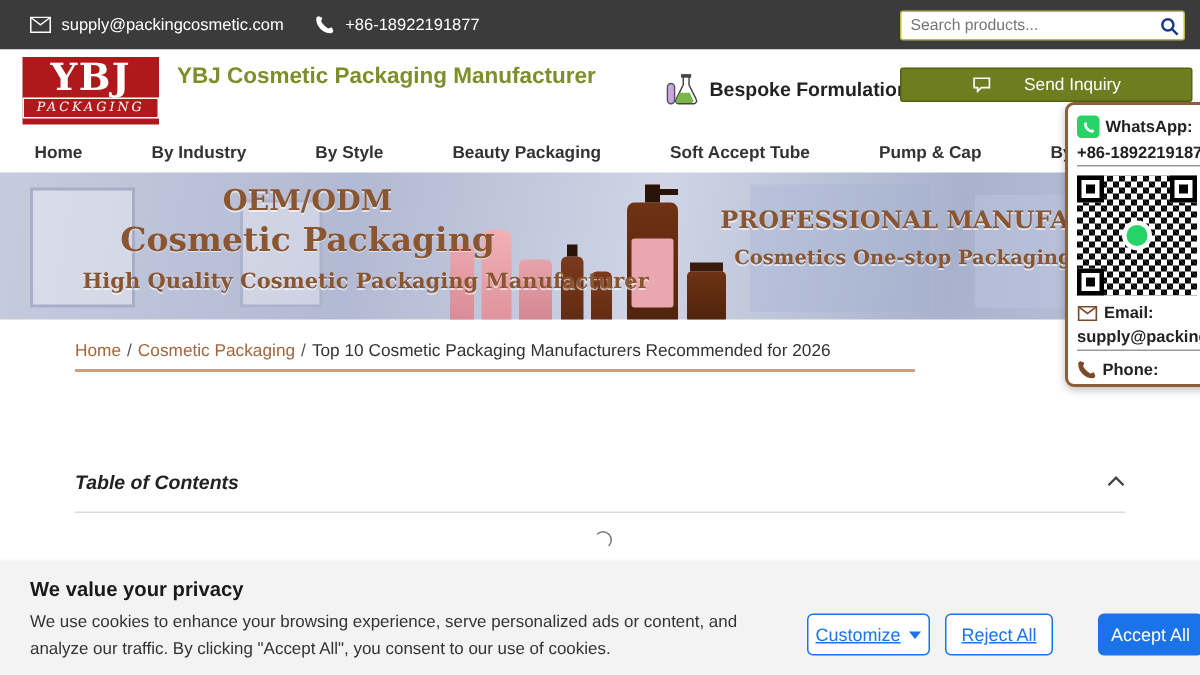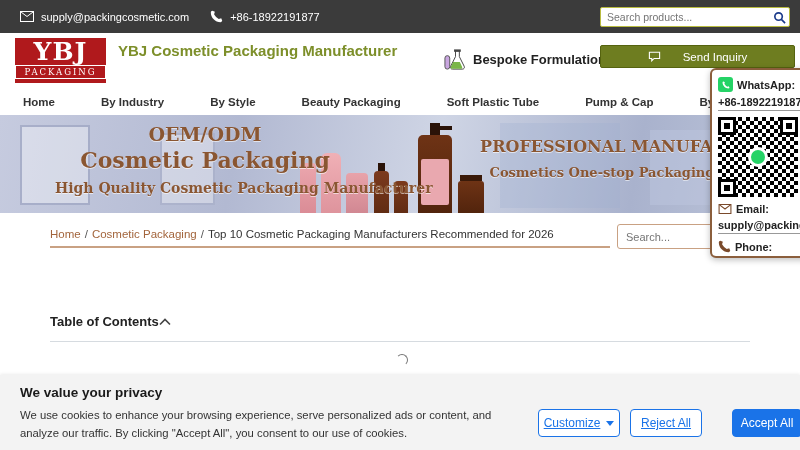--- a/index.html
+++ b/index.html
@@ -16,21 +16,21 @@
     border:1px solid #b9bc40; border-radius:2px; display:flex; align-items:center; }
   .top-search input { flex:1; border:none; outline:none; font-size:10.5px; color:#555; padding:0 6px;
     font-family:"Liberation Sans", sans-serif; background:transparent; }
   .top-search .mag { width:20px; display:flex; justify-content:center; cursor:pointer; }
 
   
   .header { position:absolute; left:0; top:33px; width:800px; height:55px; background:#fff; }
   .logo { position:absolute; left:15px; top:5px; width:91px; height:45px; background:#b0191c;
     color:#fff; text-align:center; font-family:"DejaVu Serif", serif; }
   .logo .l1 { font-size:25px; font-weight:bold; line-height:27px; letter-spacing:1px; }
-  .logo .l2 { font-size:8.5px; letter-spacing:2px; border:1px solid #fff; margin:0 0; padding:1px 0; }
+  .logo .l2 { font-size:8.5px; letter-spacing:2px; border:1px solid #fff; margin:0 0; padding:1px 0;font-style:italic; }
   .brand { position:absolute; left:118px; top:9px; }
   .brand .t { color:#7d8f2a; font-size:15px; font-weight:bold; }
   .brand .s { color:#444; font-size:10px; margin-top:5px; }
   .bespoke { position:absolute; left:443px; top:14px; display:flex; align-items:center; gap:5px;
     color:#222; font-size:13px; font-weight:bold; cursor:pointer; }
   .inquiry-btn { position:absolute; left:600px; top:12px; width:195px; height:23px;
     background:#6e7d20; border:1px solid #55630f; border-radius:2px; color:#fff; font-size:11.5px;
     display:flex; align-items:center; justify-content:center; gap:22px; cursor:pointer; }
 
   
@@ -77,21 +77,21 @@
     border-bottom:2px solid #c9a183; font-size:11.5px; color:#555; display:flex; align-items:center; gap:4px; }
   .crumbrow .lnk { color:#a3653c; cursor:pointer; }
   .crumbrow .cur { color:#333; }
   .article-search { position:absolute; left:617px; top:224px; width:172px; height:25px;
     border:1px solid #c9a183; border-radius:3px; background:#fff; display:flex; align-items:center; }
   .article-search input { width:100%; border:none; outline:none; font-size:11px; color:#777; padding:0 8px;
     font-family:"Liberation Sans", sans-serif; background:transparent; }
 
   
   .toc { position:absolute; left:50px; top:310px; width:700px; }
-  .toc .head { display:flex; justify-content:flex-start; align-items:center; height:22px; }
+  .toc .head { display:flex; justify-content:space-between; align-items:center; height:22px;font-style:italic; }
   .toc .title { font-size:13px; font-weight:bold; color:#222; }
   .toc .chev { cursor:pointer; }
   .toc .rule { margin-top:9px; border-top:1px solid #d6dbe0; }
   .spinner { position:absolute; left:396px; top:354px; width:12px; height:12px; border-radius:50%;
     border:1.8px solid #777; border-bottom-color:transparent; border-left-color:transparent;
     animation:spin 1s linear infinite; }
   @keyframes spin { to { transform:rotate(360deg);} }
 
   
   .cookie { position:absolute; left:0; top:375px; width:800px; height:75px; background:#f3f3f3;
@@ -183,21 +183,21 @@
         </svg>
       <span>Send Inquiry</span>
     </div>
   </div>
 
   <div class="nav">
     <span>Home</span>
     <span>By Industry</span>
     <span>By Style</span>
     <span>Beauty Packaging</span>
-    <span>Soft Plastic Tube</span>
+    <span>Soft Accept Tube</span>
     <span>Pump &amp; Cap</span>
     <span>By Material</span>
     <span>About Us</span>
   </div>
 
   <div class="banner">
     <div class="deco d1"></div>
     <div class="deco d2"></div>
     <div class="deco d3"></div>
     <div class="deco d4"></div>
@@ -221,23 +221,20 @@
     </div>
   </div>
 
   <div class="crumbrow">
     <span class="lnk">Home</span>
     <span>/</span>
     <span class="lnk">Cosmetic Packaging</span>
     <span>/</span>
     <span class="cur">Top 10 Cosmetic Packaging Manufacturers Recommended for 2026</span>
   </div>
-  <div class="article-search">
-    <input type="text" placeholder="Search..." style="">
-  </div>
 
   <div class="toc">
     <div class="head">
       <span class="title">Table of Contents</span>
       <span class="chev">
         <svg width="12" height="8" viewBox="0 0 12 8">
             <path d="M1 6.5L6 1.5L11 6.5" fill="none" stroke="#444" stroke-width="1.6"></path>
           </svg>
       </span>
     </div>

